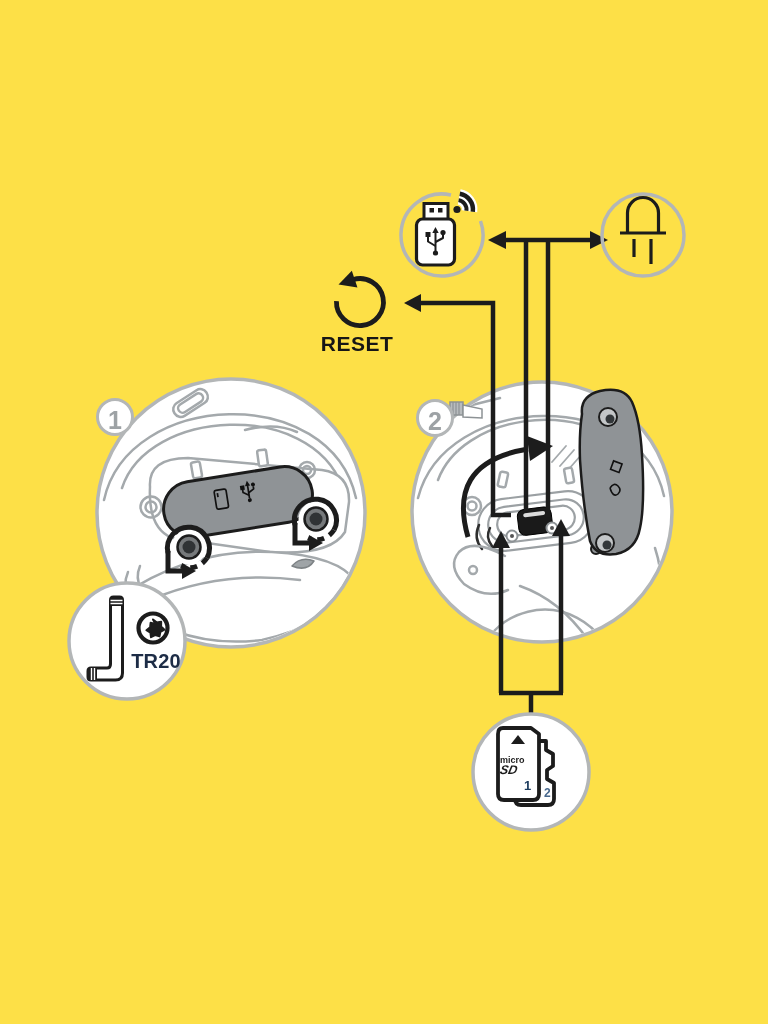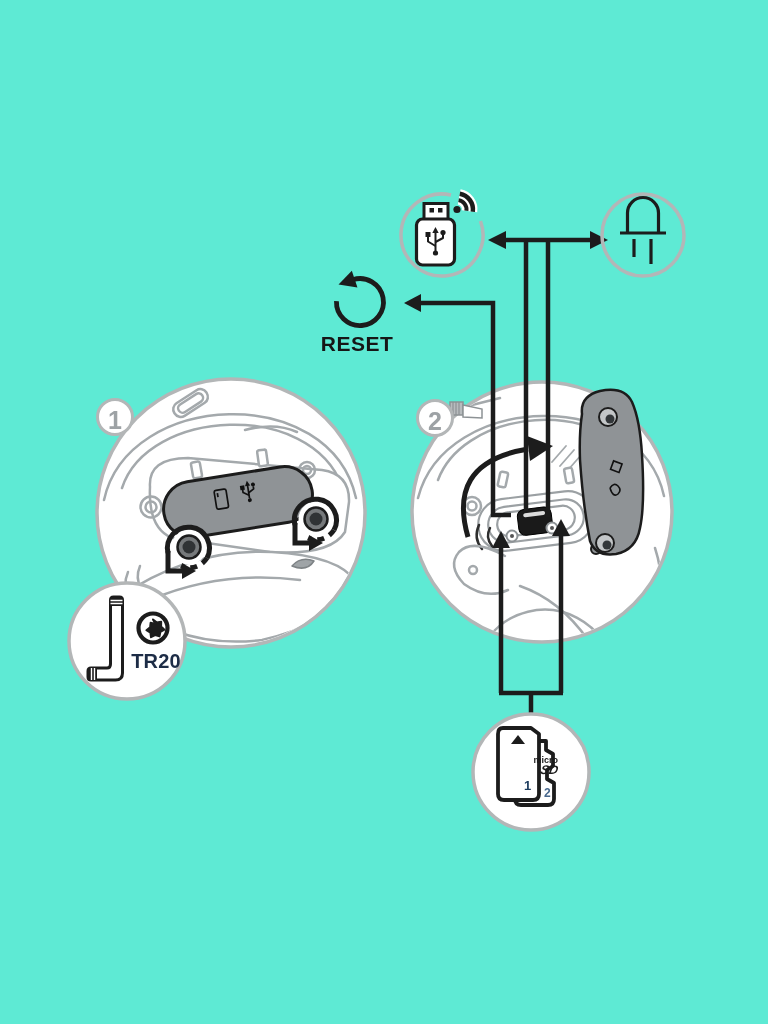--- a/index.html
+++ b/index.html
@@ -1,29 +1,29 @@
 <!DOCTYPE html>
 <html><head>
 <meta charset="utf-8">
 <style>
   html,body{margin:0;padding:0;background:#ffffff;}
-  .canvas{position:relative;width:768px;height:1024px;background:#5eead4;overflow:hidden;
+  .canvas{position:relative;width:768px;height:1024px;background:#fde047;overflow:hidden;
           font-family:"Liberation Sans",sans-serif;}
   .canvas svg{position:absolute;left:0;top:0;}
   .overlay{position:absolute;color:#161616;}
   .reset-label{left:301px;top:332px;width:112px;text-align:center;
                font-size:21px;font-weight:800;letter-spacing:.5px;}
   .badge{position:absolute;width:38px;height:38px;border:3.2px solid #b3b6b7;border-radius:50%;
          background:#fff;color:#9da2a5;font-size:25px;font-weight:700;line-height:38px;
          text-align:center;box-sizing:border-box;}
   .badge1{left:96px;top:398px;}
   .badge2{left:416px;top:399px;}
   .tr20-label{left:129px;top:650px;width:54px;text-align:center;
               font-size:20px;font-weight:800;color:#1d2c46;letter-spacing:.2px;}
-  .sd-logo{left:500px;top:756px;width:38px;text-align:right;line-height:1;padding-left:20px;}
+  .sd-logo{left:500px;top:756px;width:38px;text-align:left;line-height:1;}
   .sd-logo .l1{font-size:9px;font-weight:700;color:#1c1c1c;display:block;}
   .sd-logo .l2{font-size:12.5px;font-weight:800;font-style:italic;color:#1c1c1c;display:block;
                transform:skewX(-12deg);margin-top:-1px;}
   .sd-num1{left:524px;top:778px;font-size:13px;font-weight:800;color:#1d3c5e;}
   .sd-num2{left:544px;top:786px;font-size:12px;font-weight:800;color:#48688d;}
 </style>
 </head>
 <body>
 
 <div class="canvas">

